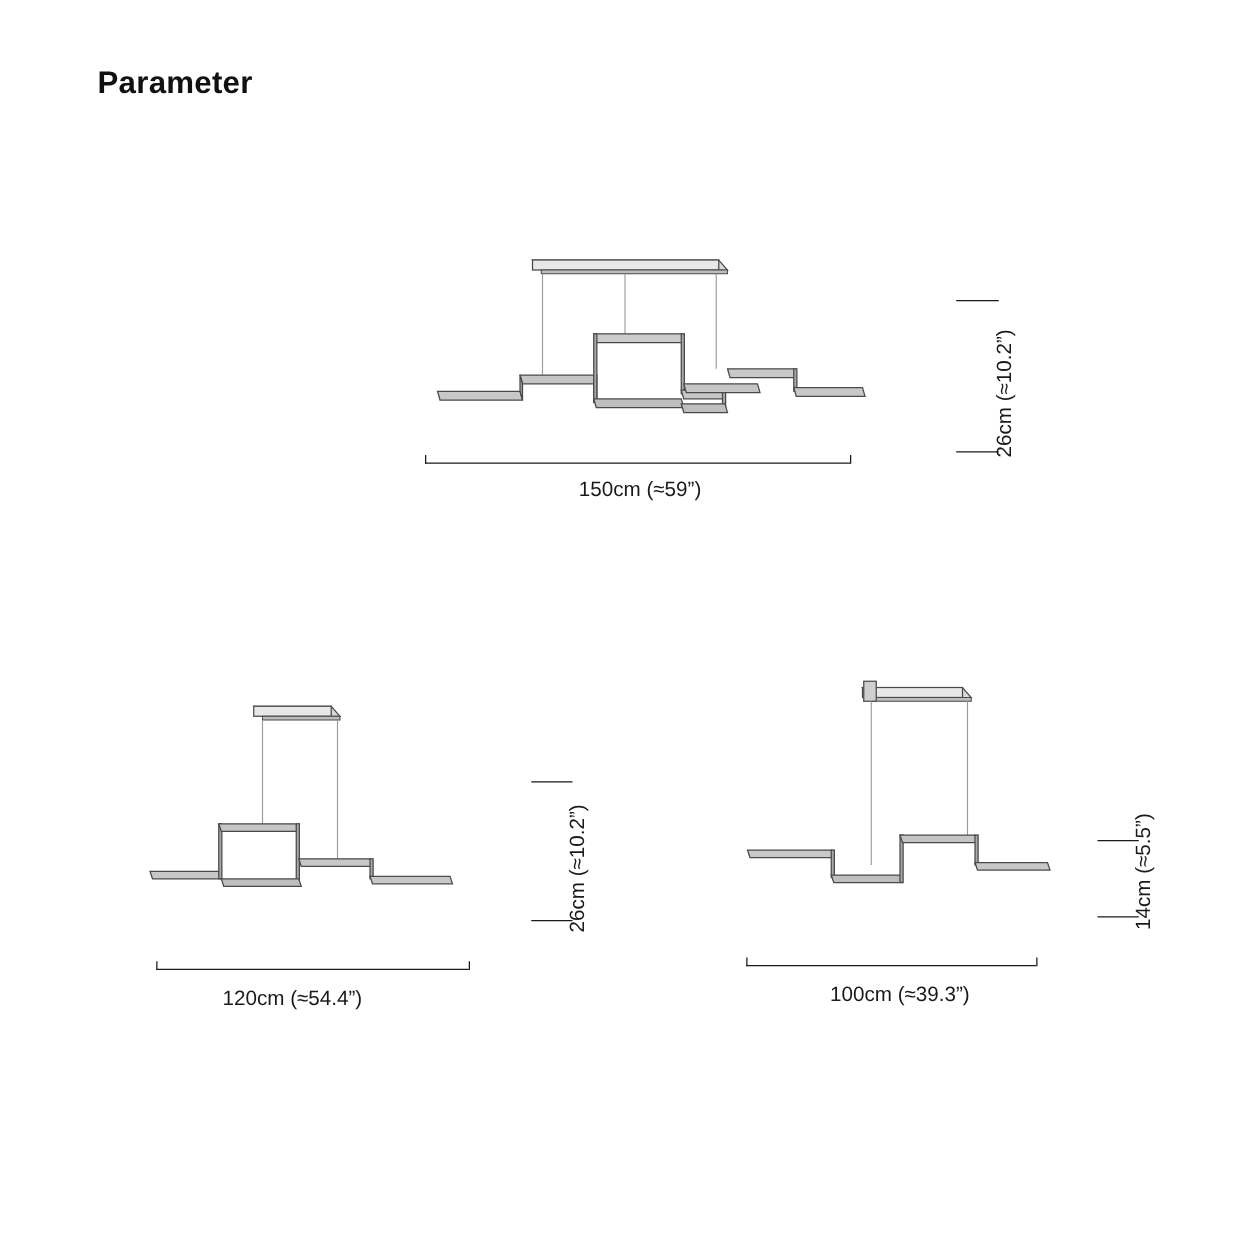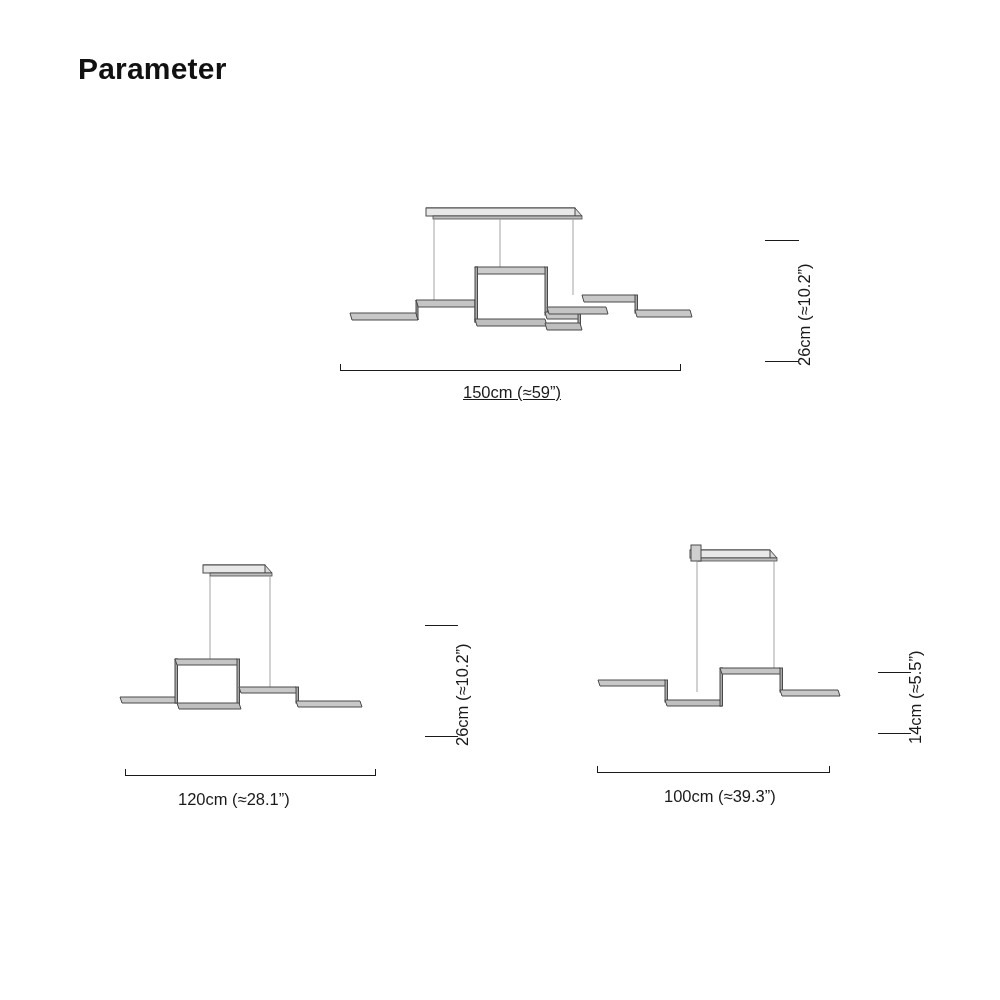--- a/index.html
+++ b/index.html
@@ -12,21 +12,21 @@
     height: 1000px;
     position: relative;
     font-family: "Liberation Sans", sans-serif;
     color: #111111;
     overflow: hidden;
   }
   #page-title {
     position: absolute;
     left: 78px;
     top: 52px;
-    font-size: 30px;
+    font-size: 25px;
     font-weight: bold;
     letter-spacing: 0.2px;
     color: #111111;
   }
   .diagram {
     position: absolute;
   }
   .dim-label {
     position: absolute;
     font-size: 16.5px;
@@ -89,21 +89,21 @@
       <rect x="305" y="100" width="2.5" height="18" fill="#a8a8a8"></rect>
 
       <polygon points="305,115 360,115 362,122 307,122" fill="#c8c8c8"></polygon>
     </g>
   </svg>
 </div>
 
 <div class="rule h" style="left:340px; top:370px; width:340px;"></div>
 <div class="rule v" style="left:340px; top:364px; height:7px;"></div>
 <div class="rule v" style="left:680px; top:364px; height:7px;"></div>
-<div class="dim-label" style="left:463px; top:383px;text-decoration:underline;">150cm (≈59”)</div>
+<div class="dim-label" style="left:463px; top:383px;">150cm (≈59”)</div>
 
 <div class="rule h" style="left:765px; top:240px; width:34px;"></div>
 <div class="rule h" style="left:765px; top:361px; width:34px;"></div>
 <div class="dim-label vertical" style="left:795px; top:366px;">26cm (≈10.2”)</div>
 
 <div class="diagram" style="left:110px; top:555px; width:290px; height:180px;">
   <svg width="290" height="180" viewBox="0 0 290 180">
     <g>
       <polygon points="93,10 155,10 162,18 100,18" fill="#d9d9d9" stroke="#4a4a4a" stroke-width="1"></polygon>
       <rect x="93" y="10" width="62" height="8" fill="#e8e8e8" stroke="#4a4a4a" stroke-width="1"></rect>
@@ -129,21 +129,21 @@
       <rect x="186" y="132" width="2.5" height="16" fill="#a8a8a8"></rect>
 
       <polygon points="186,146 250,146 252,152 188,152" fill="#c8c8c8"></polygon>
     </g>
   </svg>
 </div>
 
 <div class="rule h" style="left:125px; top:775px; width:250px;"></div>
 <div class="rule v" style="left:125px; top:769px; height:7px;"></div>
 <div class="rule v" style="left:375px; top:769px; height:7px;"></div>
-<div class="dim-label" style="left:178px; top:790px;">120cm (≈28.1”)</div>
+<div class="dim-label" style="left:178px; top:790px;">120cm (≈54.4”)</div>
 
 <div class="rule h" style="left:425px; top:625px; width:33px;"></div>
 <div class="rule h" style="left:425px; top:736px; width:33px;"></div>
 <div class="dim-label vertical" style="left:453px; top:746px;">26cm (≈10.2”)</div>
 
 <div class="diagram" style="left:580px; top:540px; width:290px; height:190px;">
   <svg width="290" height="190" viewBox="0 0 290 190">
     <g>
       <polygon points="110,10 190,10 197,18 117,18" fill="#d9d9d9" stroke="#4a4a4a" stroke-width="1"></polygon>
       <rect x="110" y="10" width="80" height="8" fill="#e8e8e8" stroke="#4a4a4a" stroke-width="1"></rect>

